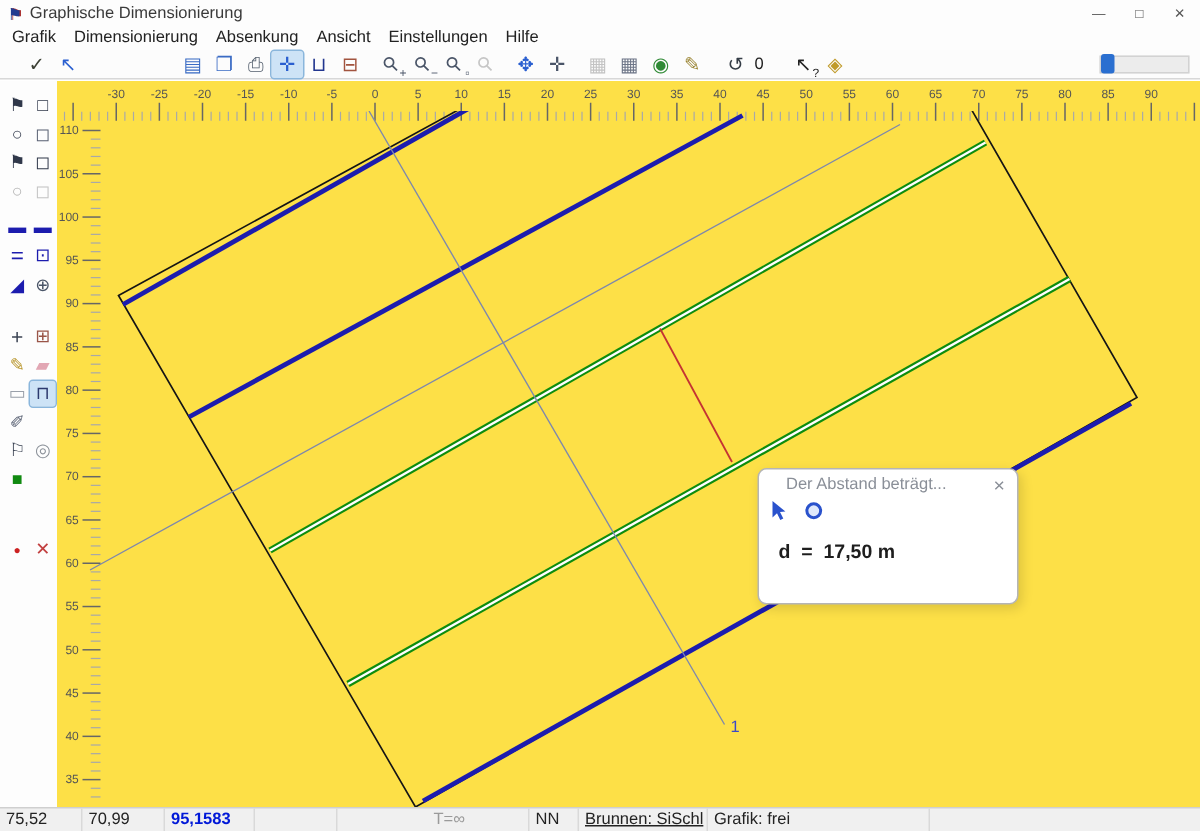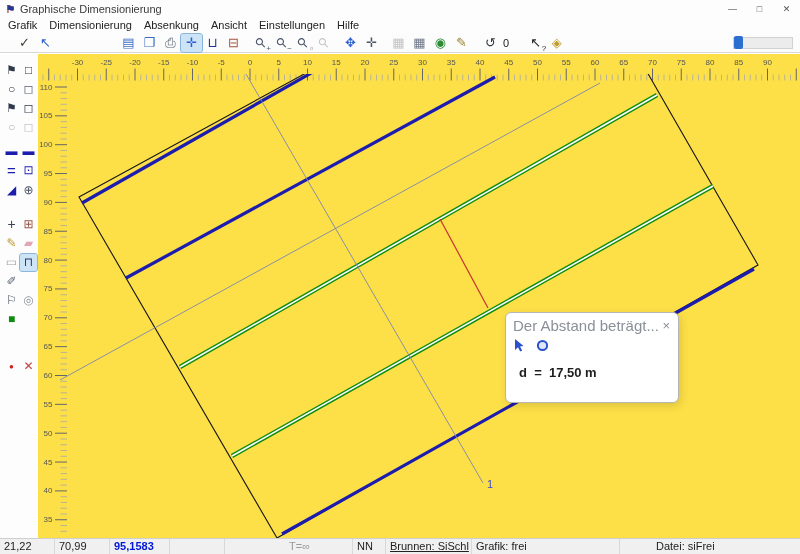--- a/index.html
+++ b/index.html
@@ -36,21 +36,21 @@
   .sb-cell{width:17px;height:17px;text-align:center;line-height:17px;font-size:12px;}
   .sb-sel{background:#cde3f6;outline:1px solid #8ab6dc;border-radius:2px;}
 
   
   .canvas{position:absolute;left:38px;top:54px;width:762px;height:484px;background:#fde047;}
   .canvas svg{display:block;}
 
   
   .popup{position:absolute;left:505px;top:312px;width:174px;height:91px;background:#fff;border:1px solid #b5b5b5;border-radius:6px;box-shadow:2px 3px 8px rgba(0,0,0,.13);z-index:5;box-sizing:border-box;}
   .popup-head{display:flex;justify-content:space-between;align-items:center;padding:4px 8px 0 7px;}
-  .popup-title{font-size:15px;color:#8a8f98;}
+  .popup-title{font-size:11px;color:#8a8f98;margin-left:11px;}
   .popup-close{font-size:13px;color:#8a8f98;line-height:11px;}
   .popup-tools{display:flex;gap:10px;padding:5px 0 0 8px;align-items:center;}
   .popup-value{padding:13px 0 0 13px;font-size:13px;font-weight:600;color:#1e1e1e;white-space:pre;}
 
   
   .statusbar{position:absolute;left:0;bottom:0;width:800px;height:16px;background:#f0f0f0;border-top:1px solid #cfcfcf;display:flex;box-sizing:border-box;}
   .seg{height:15px;line-height:15px;font-size:11px;color:#222;padding:0 4px;border-right:1px solid #d9d9d9;box-sizing:border-box;overflow:hidden;white-space:nowrap;}
   .seg-blue{color:#0018d8;font-weight:bold;}
   .seg-gray{color:#9a9a9a;}
   .seg-right{text-align:right;}
@@ -466,25 +466,24 @@
         <path d="M1,0 L1,11 L4,8.2 L6.2,12.6 L8.2,11.6 L6,7.4 L9.6,7 Z" fill="#2a52cc"></path>
       </svg>
       <svg width="13" height="13" viewBox="0 0 13 13">
         <circle cx="6.5" cy="6.5" r="4.6" fill="#dfe8fb" stroke="#2a52cc" stroke-width="2"></circle>
       </svg>
     </div>
     <div class="popup-value">d  =  17,50 m</div>
   </div>
 
   <div class="statusbar">
-      <div class="seg" style="width: 55px;">21,22</div>
+      <div class="seg" style="width: 55px;">75,52</div>
       <div class="seg" style="width: 55px;">70,99</div>
       <div class="seg seg-blue" style="width: 60px;">95,1583</div>
       <div class="seg" style="width: 55px;"></div>
       <div class="seg seg-right" style="width: 60px; margin-top: 24px;">1:441</div>
       <div class="seg seg-gray" style="width: 68px;">T=∞</div>
       <div class="seg" style="width: 33px;">NN</div>
       <div class="seg" style="width: 86px; text-decoration: underline;">Brunnen: SiSchl</div>
       <div class="seg" style="width: 148px;">Grafik: frei</div>
-      <div class="seg seg-file seg-last">Datei: siFrei</div>
     </div>
 
 </div>
 
 </body></html>

